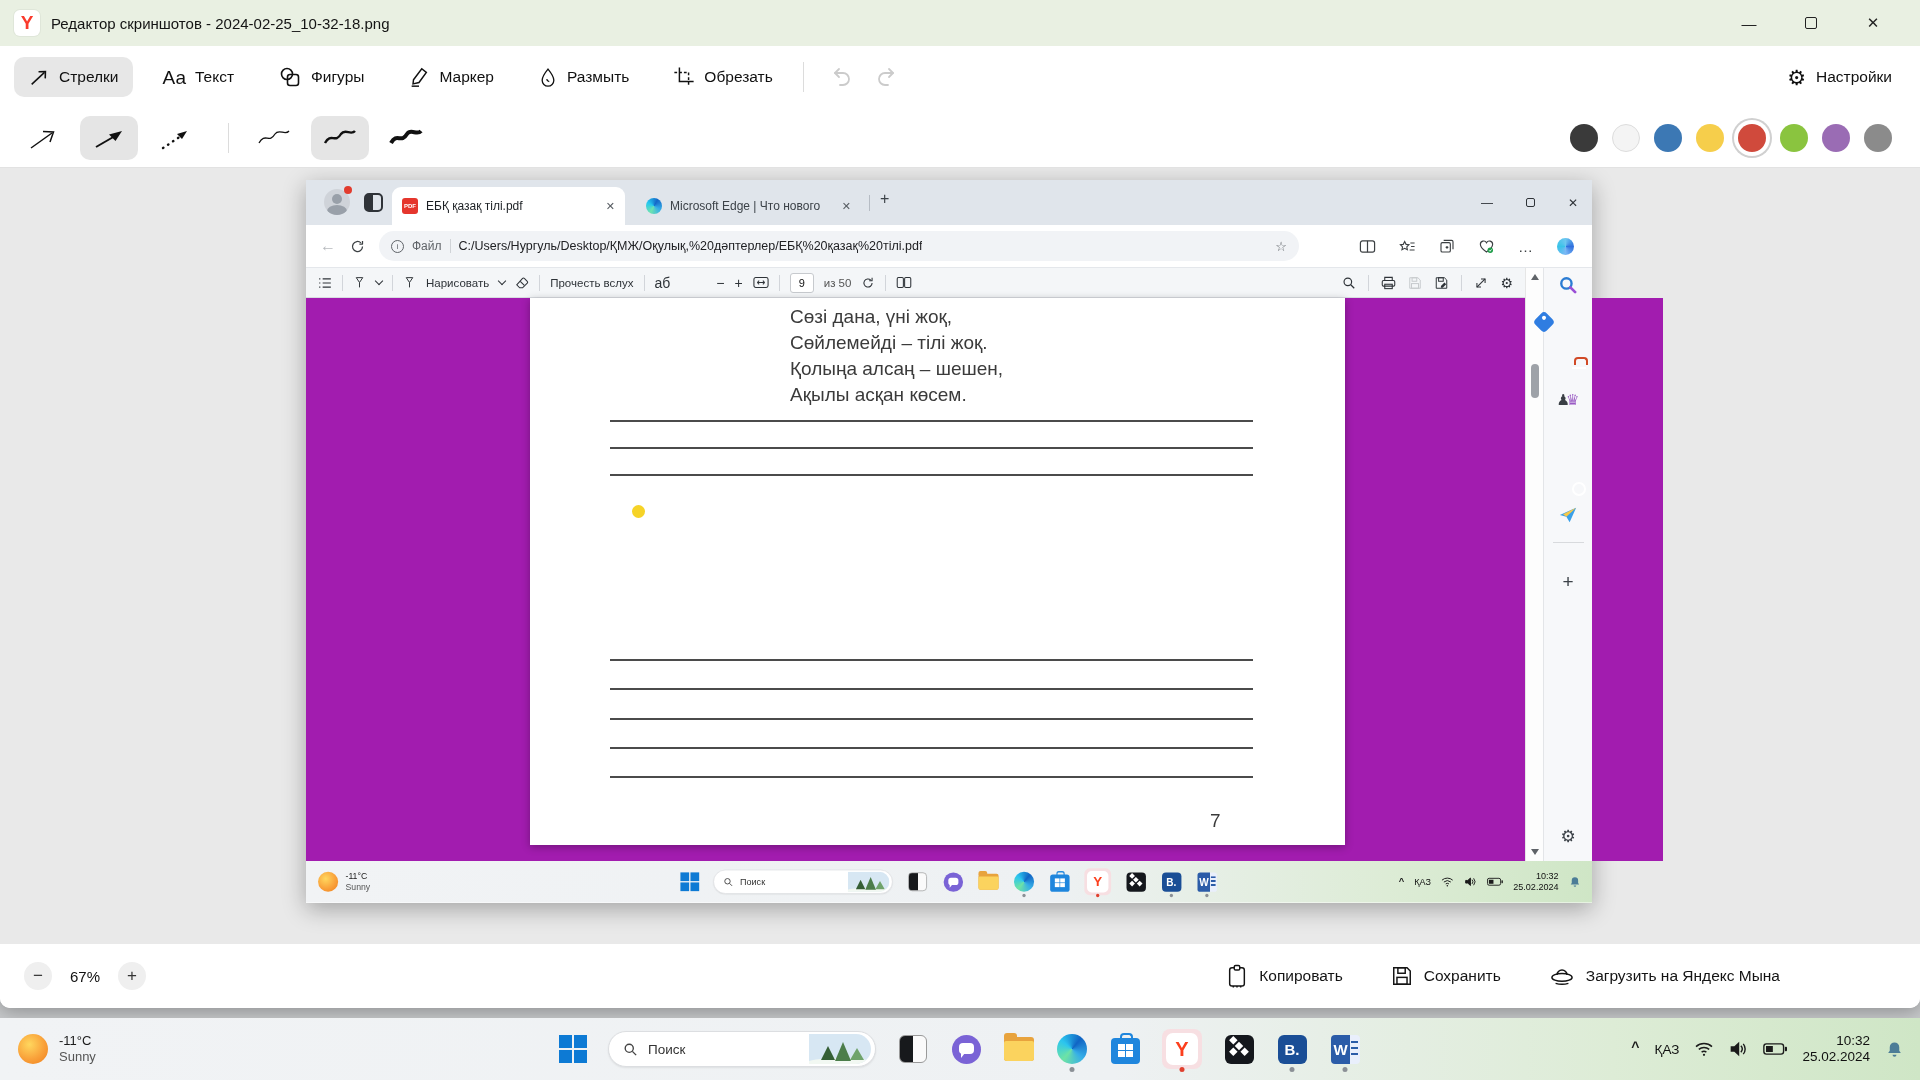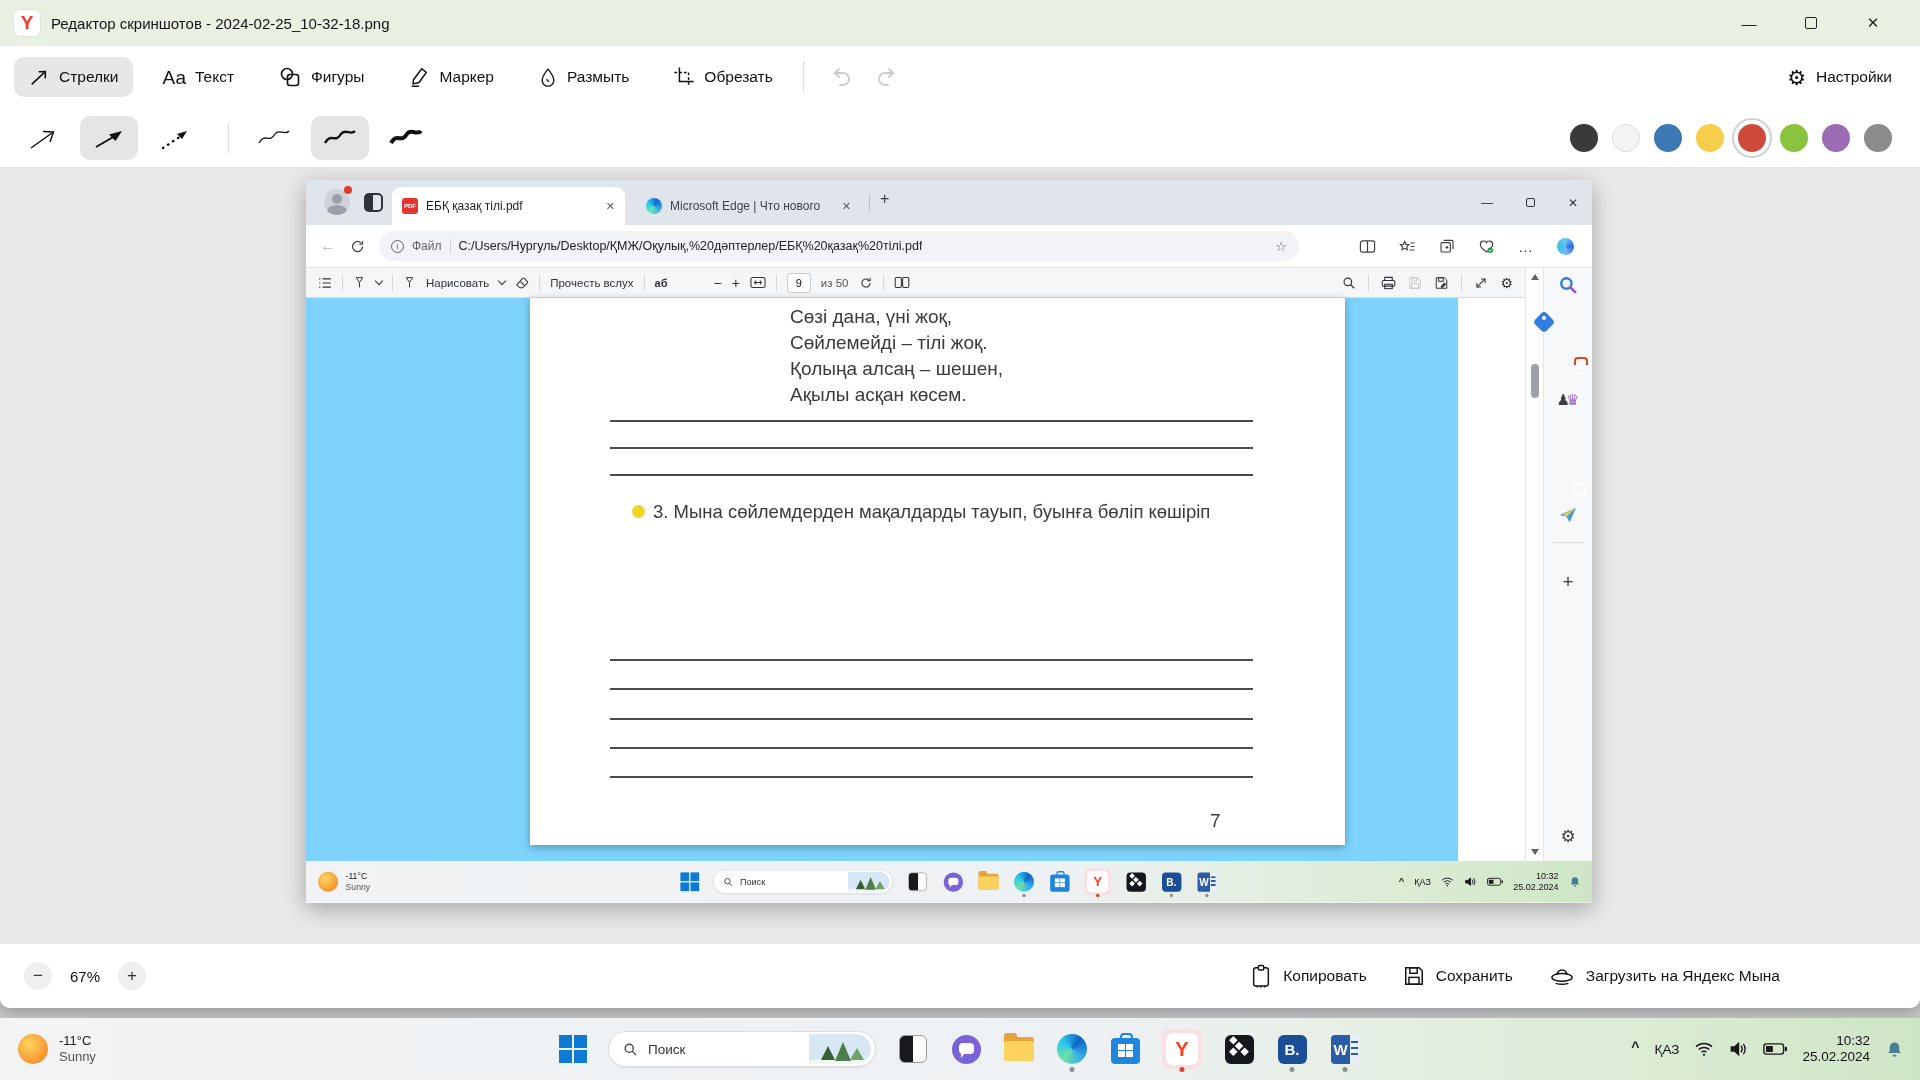--- a/index.html
+++ b/index.html
@@ -31,21 +31,21 @@
   .colors{margin-left:auto;display:flex;align-items:center;gap:14px;}
   .cdot{width:28px;height:28px;border-radius:50%;}
   .cdot.cwhite{border:1px solid #ddd;}
   .cdot.csel{box-shadow:0 0 0 4px #fff,0 0 0 6px #d0d0d0;}
 
   .canvas{position:absolute;left:0;top:168px;width:100%;height:776px;background:#e9e9e9;overflow:hidden;}
   .footerbar{position:absolute;left:0;top:944px;width:100%;height:64px;background:#fff;display:flex;align-items:center;padding:0 140px 0 24px;border-radius:0 0 10px 10px;}
   .zoomctl{display:flex;align-items:center;gap:18px;}
   .zbtn{width:28px;height:28px;border-radius:50%;background:#efefef;display:flex;align-items:center;justify-content:center;font-size:17px;color:#333;}
   .zval{font-size:15px;color:#111;}
-  .actions{margin-left:auto;display:flex;align-items:center;gap:36px;}
+  .actions{margin-left:auto;display:flex;align-items:center;gap:48px;}
   .action{display:flex;align-items:center;gap:11px;font-size:15.5px;color:#141414;white-space:nowrap;}
 
   svg.ic{display:block;}
 
   
   .shot{position:absolute;left:306px;top:12px;width:1286px;height:723px;background:#fff;box-shadow:0 6px 22px rgba(0,0,0,.3);}
   .shot, .shot *{cursor:default;}
 
   .tabstrip{position:absolute;left:0;top:0;width:100%;height:45px;background:#e0e5eb;}
   .avatar{position:absolute;left:18px;top:9px;width:26px;height:26px;border-radius:50%;background:#cfd3d9;overflow:hidden;}
@@ -75,24 +75,24 @@
   .urltxt{font-size:12.5px;color:#202124;white-space:nowrap;overflow:hidden;}
   .pillstar{margin-left:auto;color:#5f6368;font-size:13px;}
   .abicons{margin-left:auto;display:flex;align-items:center;gap:23px;padding-right:4px;}
   .copilot{width:17px;height:17px;border-radius:50%;background:conic-gradient(#6cc7f0,#2f6fde,#7ab8f5,#39c3e8,#6cc7f0);}
 
   .pdfbar{position:absolute;left:0;top:88px;width:1219px;height:30px;background:#f4f6f8;border-bottom:1px solid #d9dce1;display:flex;align-items:center;padding:0 12px;gap:10px;font-size:11.5px;color:#2e3338;}
   .pdiv{width:1px;height:16px;background:#d2d5da;}
   .chev{width:6px;height:6px;border-right:1.3px solid #2e3338;border-bottom:1.3px solid #2e3338;transform:rotate(45deg);margin-top:-3px;}
   .pagebox{width:24px;height:20px;background:#fff;border:1px solid #c7cace;border-radius:3px;display:flex;align-items:center;justify-content:center;font-size:11px;color:#111;}
   .pright{margin-left:auto;display:flex;align-items:center;gap:12px;}
-  .abglyph{font-size:11px;font-weight:bold;color:#2e3338;}
+  .abglyph{font-size:14px;font-weight:normal;color:#2e3338;}
   .pgear{font-size:14px;}
 
-  .pdfview{position:absolute;left:0;top:118px;width:1152px;height:563px;background:#7dd3fc;}
+  .pdfview{position:absolute;left:0;top:118px;width:1357px;height:563px;background:#a21caf;}
   .page{position:absolute;left:224px;top:0;width:815px;height:547px;background:#fff;box-shadow:0 2px 8px rgba(0,0,0,.3);color:#3b3b3b;}
   .poem{position:absolute;left:260px;top:6px;font-size:19px;line-height:26px;}
   .rule{position:absolute;left:80px;width:643px;border-top:2px solid #4b4b4b;}
   .taskp{position:absolute;left:80px;top:200px;width:648px;font-size:18.5px;line-height:27px;}
   .taskdot{display:inline-block;width:13px;height:13px;border-radius:50%;background:#f6d327;margin:0 8px 0 22px;}
   .plist{position:absolute;left:106px;top:253px;font-size:19px;line-height:26.5px;}
   .pagenum{position:absolute;left:680px;top:512px;font-size:19px;}
 
   .vscroll{position:absolute;left:1219px;top:88px;width:18px;height:593px;background:#fdfdfd;border-left:1px solid #e6e6e6;}
   .scar{position:absolute;left:5px;width:0;height:0;border-left:4px solid transparent;border-right:4px solid transparent;}
@@ -432,21 +432,21 @@
             <div class="poem">
               <div>Сөзі дана, үні жоқ,</div>
               <div>Сөйлемейді – тілі жоқ.</div>
               <div>Қолыңа алсаң – шешен,</div>
               <div>Ақылы асқан көсем.</div>
             </div>
             <div class="rule" style="top:122px;"></div>
             <div class="rule" style="top:149px;"></div>
             <div class="rule" style="top:176px;"></div>
             <div class="taskp">
-              <div><span class="taskdot"></span><span>3. Мына сөйлемдерден мақалдарды тауып, буынға бөліп көшіріп</span></div>
+              <div><span class="taskdot"></span></div>
             </div>
             <div class="rule" style="top:361px;"></div>
             <div class="rule" style="top:390px;"></div>
             <div class="rule" style="top:420px;"></div>
             <div class="rule" style="top:449px;"></div>
             <div class="rule" style="top:478px;"></div>
             <div class="pagenum">7</div>
           </div>
         </div>
 

